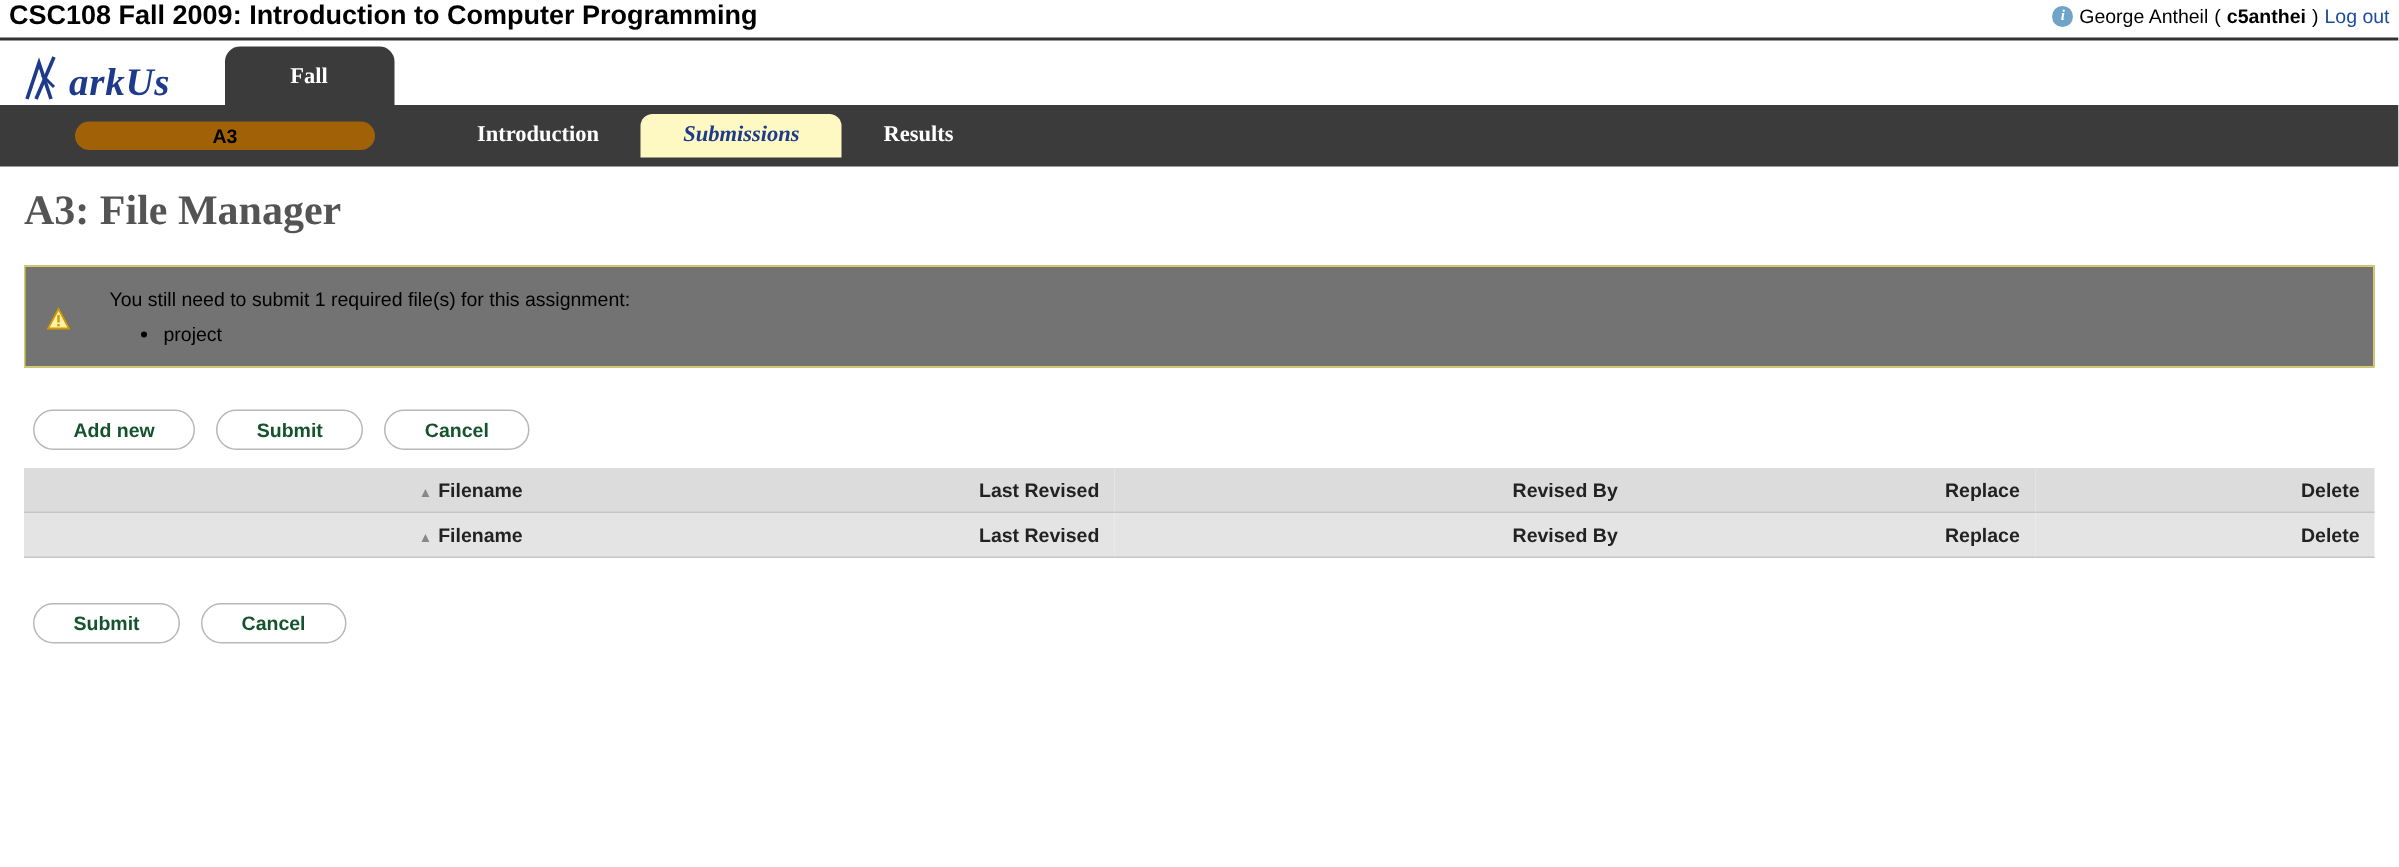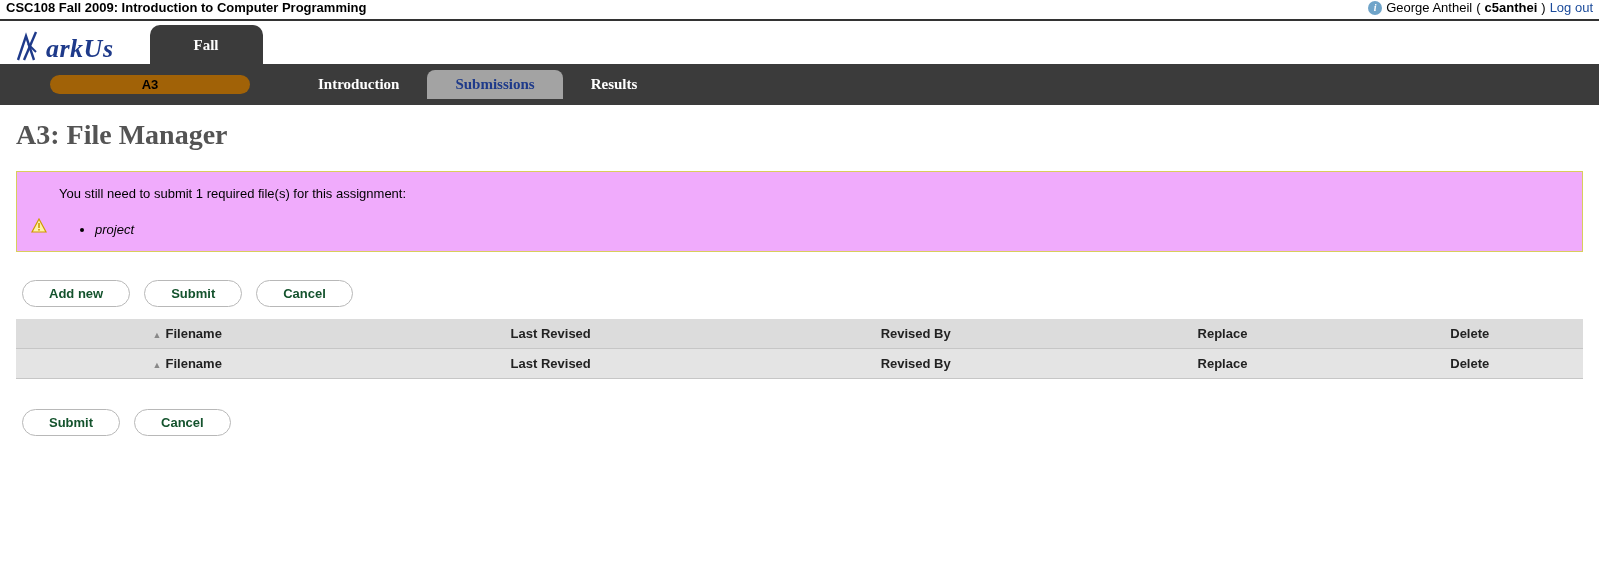--- a/index.html
+++ b/index.html
@@ -1,48 +1,48 @@
 <!DOCTYPE html>
 <html><head>
 <meta charset="utf-8">
 <style>
   * { box-sizing: border-box; margin: 0; padding: 0; }
   body { font-family: Verdana, Arial, sans-serif; font-size: 13px; color: #000; background: #fff; width: 1599px; }
   
   .topbar { display: flex; justify-content: space-between; align-items: center; padding: 0 6px 4px 6px; border-bottom: 2px solid #333; }
-  .course-title { font-weight: bold; font-size: 13px; }
+  .course-title { font-weight: bold; font-size: 18px; }
   .user-area { font-size: 13px; display: flex; align-items: center; gap: 4px; }
   .info-icon { width:14px; height:14px; border-radius:50%; background:#6fa4c9; color:#fff; display:inline-flex; align-items:center; justify-content:center; font-style:italic; font-weight:bold; font-size:10px; font-family: Georgia, serif; }
   .user-id { font-weight: bold; }
   .logout { color: #1b4b9b; text-decoration: none; cursor:pointer; }
 
   .brandrow { display:flex; align-items:flex-end; padding: 4px 0 0 14px; }
   .logo { display:flex; align-items:flex-end; font-family: Georgia, 'Times New Roman', serif; font-size: 26px; color:#1e3a8a; font-weight:600; margin-right: 36px; position:relative; }
   .logo svg { margin-right:-2px; }
   .logo-text { font-style: italic; letter-spacing: 0.5px;}
   .hometab { background:#3b3b3b; color:#fff; font-family: Georgia, serif; font-weight:bold; padding: 12px 44px 10px 44px; border-radius: 10px 10px 0 0; font-size:15px; cursor:pointer; }
 
   .navbar { background:#3b3b3b; display:flex; align-items:center; padding: 6px 0 6px 50px; gap: 0; }
   .context-pill { background:#a16207; color:#000; border-radius: 12px; padding: 2px 90px; font-weight:bold; font-size:13px; margin-right: 40px; min-width:200px; text-align:center; }
   .navlink { color:#fff; font-family: Georgia, serif; font-weight:bold; font-size:15px; padding: 6px 28px; cursor:pointer; border-radius:8px 8px 0 0;}
-  .navlink.active { background:#a3a3a3; color:#1e3a8a; }
+  .navlink.active { background:#fef9c3; color:#1e3a8a;font-style:italic; }
 
   .page { padding: 14px 16px; }
   h1.page-title { font-family: Georgia, 'Times New Roman', serif; font-weight:bold; color:#545454; font-size:28px; margin-bottom: 20px; }
 
-  .warning-box { background:#f0abfc; border:1px solid #d9ce5c; padding: 14px 14px 14px 14px; display:flex; gap:12px; align-items:flex-end; margin-bottom: 28px; }
+  .warning-box { background:#737373; border:1px solid #d9ce5c; padding: 14px 14px 14px 14px; display:flex; gap:26px; align-items:center; margin-bottom: 28px; }
   .warn-icon { margin-top:6px; }
   .warning-box ul { margin: 8px 0 0 36px; }
-  .warning-box li { margin-top:21px;font-style:italic; }
+  .warning-box li { margin-top:8px; }
 
   .action-row { display:flex; gap:14px; margin: 0 0 12px 6px; }
   .btn { background:#fff; border:1px solid #b8b8b8; border-radius: 14px; padding: 5px 26px; font-weight:bold; font-size:13px; color:#14532d; cursor:pointer; font-family: inherit;}
 
   table.files { width:100%; border-collapse: collapse; }
-  table.files th { background:#dcdcdc; text-align:center; font-weight:bold; padding:7px 10px; font-size:13px; color:#222; border-bottom:1px solid #c6c6c6;margin-top:31px;}
+  table.files th { background:#dcdcdc; text-align:right; font-weight:bold; padding:7px 10px; font-size:13px; color:#222; border-bottom:1px solid #c6c6c6;margin-top:31px;}
   table.files tr.secondary th { background:#e4e4e4; }
   .sort-icon { color:#888; font-size:9px; margin-right:4px; }
 
   .bottom-actions { margin-top: 30px; display:flex; gap:14px; margin-left:6px;}
 </style>
 </head>
 <body>
 
 <div class="topbar">
   <div class="course-title">CSC108 Fall 2009: Introduction to Computer Programming</div>

